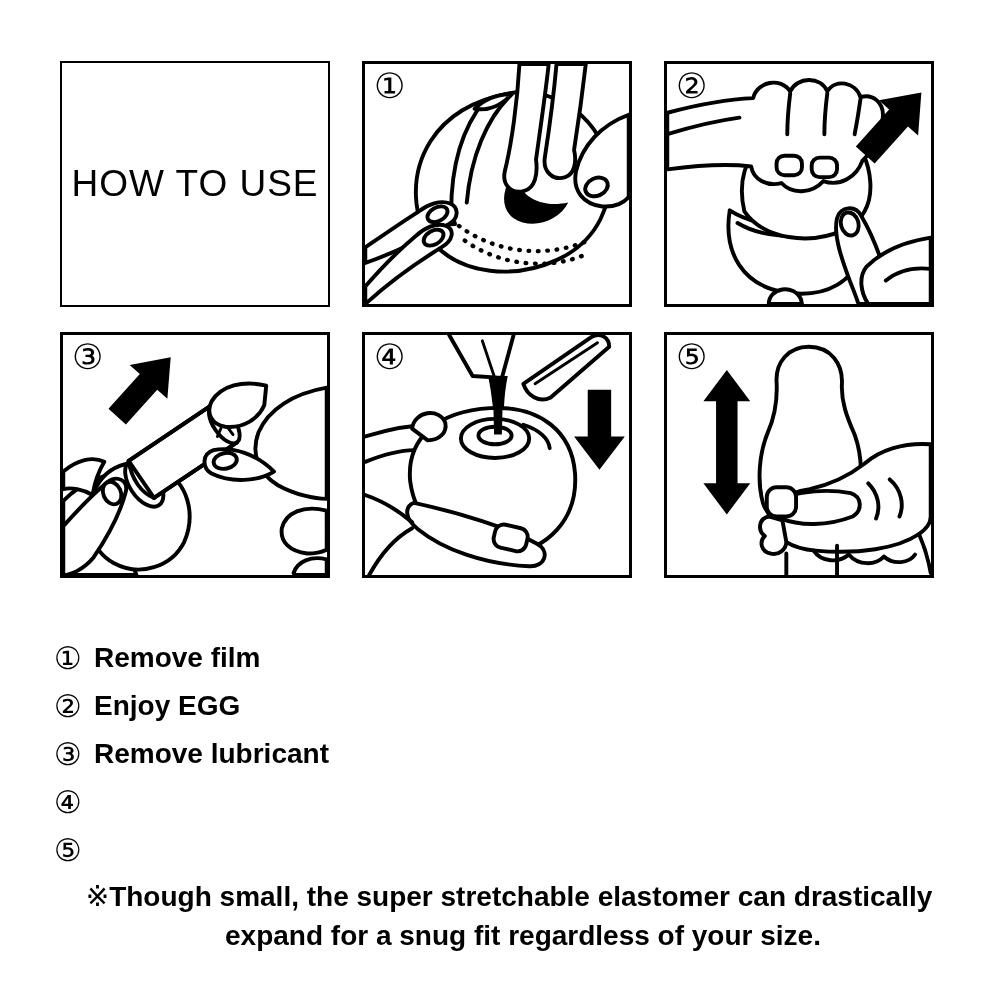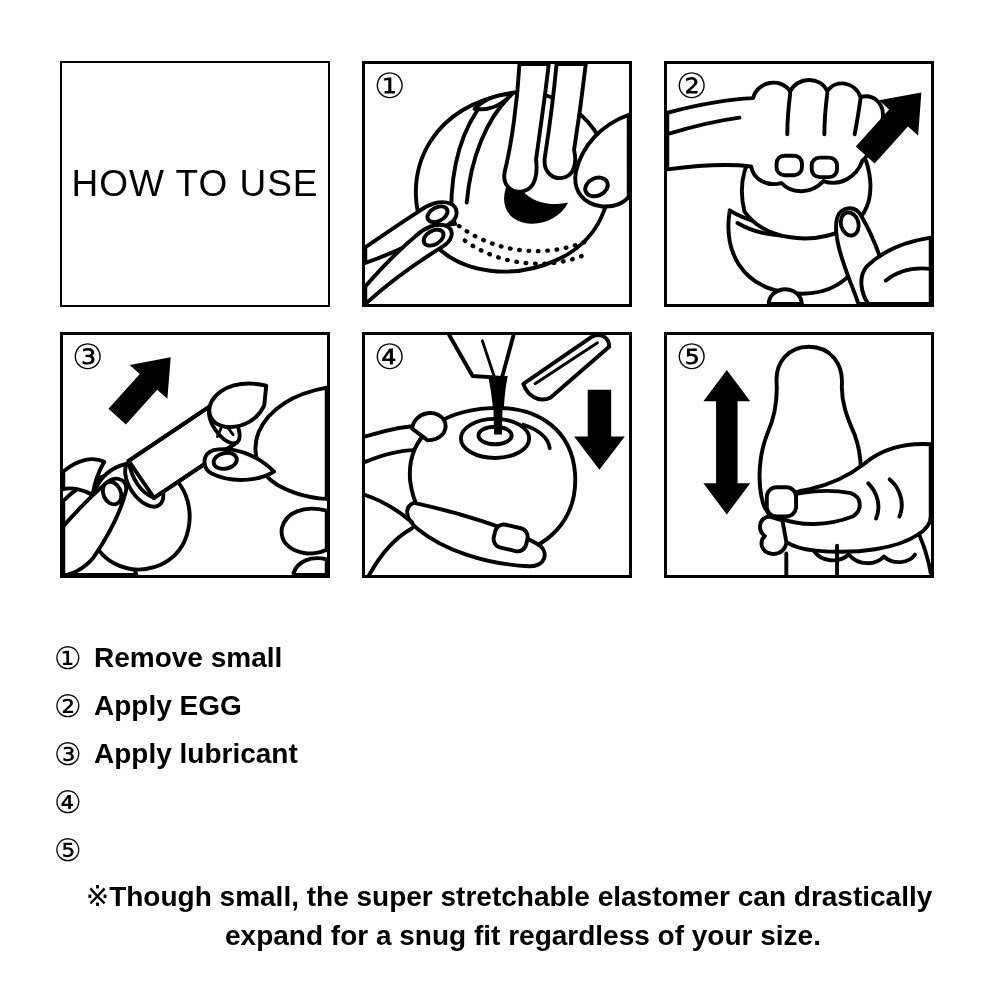--- a/index.html
+++ b/index.html
@@ -150,29 +150,29 @@
         <path d="M150 221 C158 233 176 234 186 225 M186 225 C196 237 214 236 222 227 M222 227 C232 236 248 234 254 225"></path>
         <path d="M258 204 C264 218 268 232 270 244"></path>
         <path d="M122 224 L122 246 M174 216 L174 246"></path>
       </svg>
     </section>
   </div>
 
   <ul class="instructions">
     <li>
       <span class="num">①</span>
-      <span class="txt">Remove small</span>
+      <span class="txt">Remove film</span>
     </li>
     <li>
       <span class="num">②</span>
-      <span class="txt">Apply EGG</span>
+      <span class="txt">Enjoy EGG</span>
     </li>
     <li>
       <span class="num">③</span>
-      <span class="txt">Apply lubricant</span>
+      <span class="txt">Remove lubricant</span>
     </li>
     <li>
       <span class="num">④</span>
     </li>
     <li>
       <span class="num">⑤</span>
     </li>
   </ul>
 
   <p class="note"><span class="marker">※</span><span class="note-text">Though small, the super stretchable elastomer can drastically

